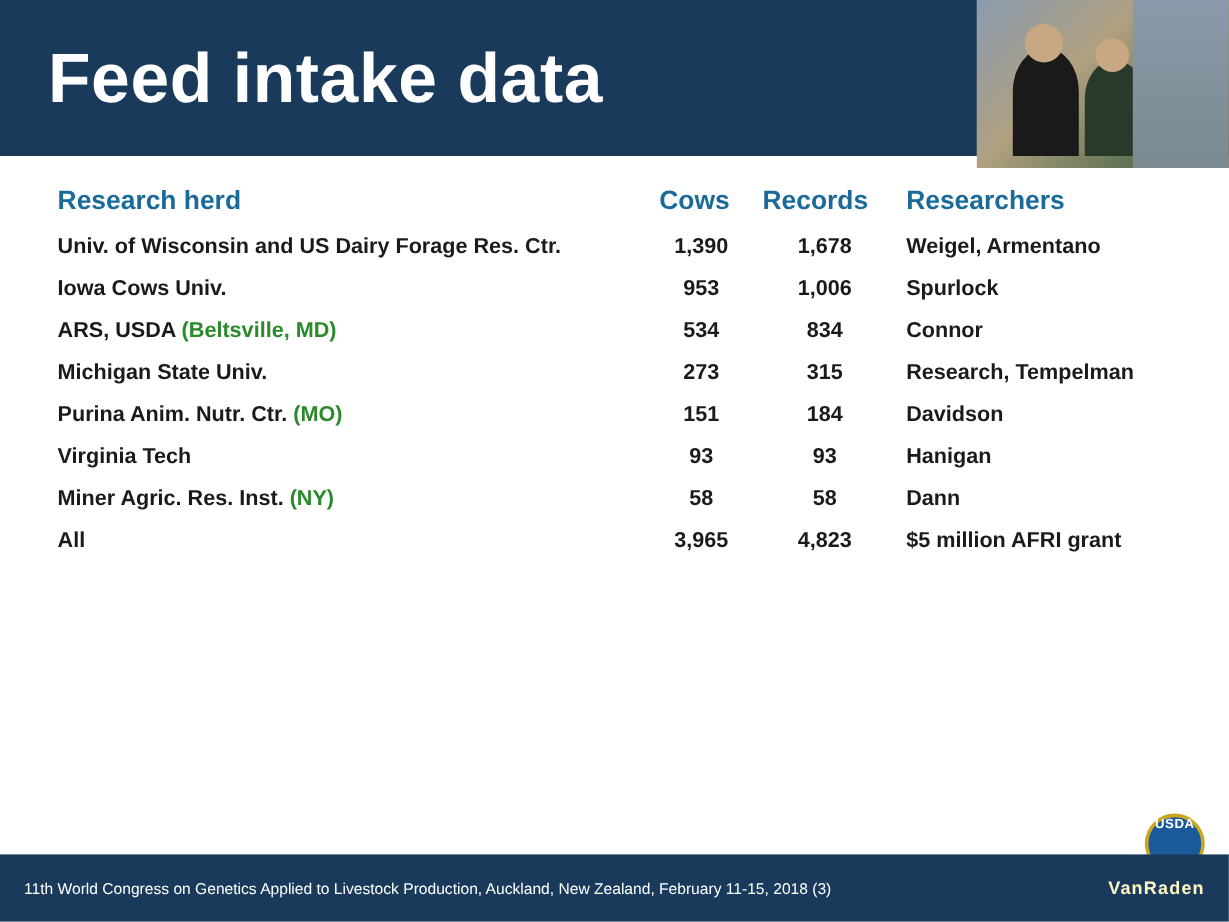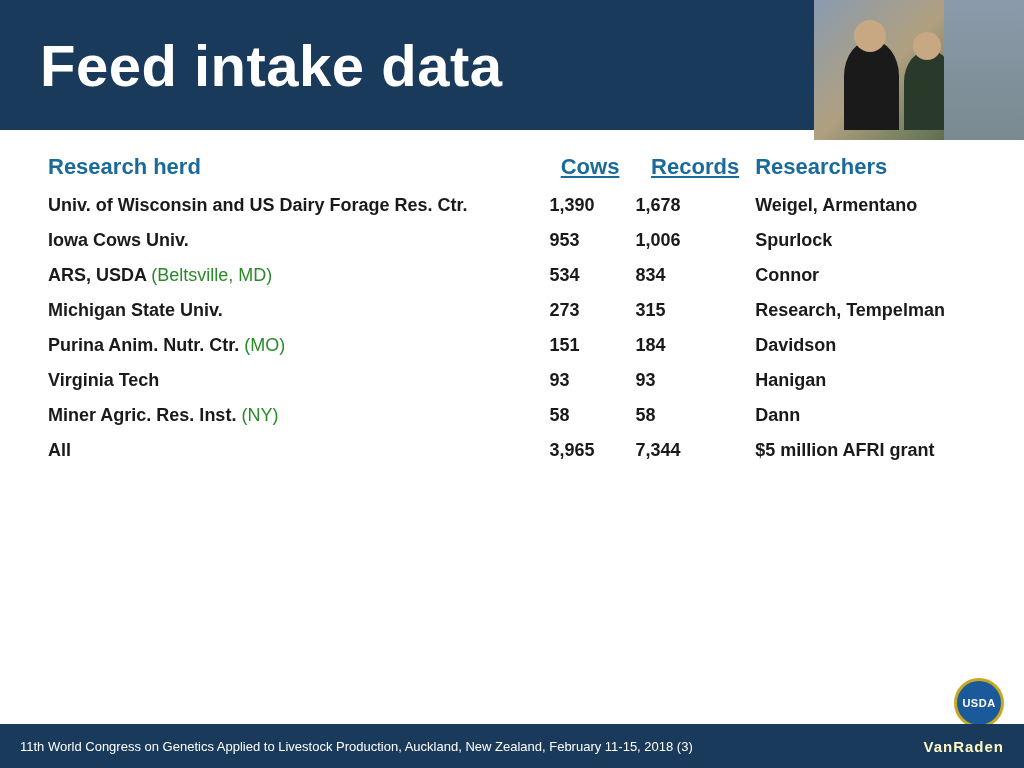--- a/index.html
+++ b/index.html
@@ -117,58 +117,57 @@
     #data-table th {
       color: #1a6a9a;
       font-size: 22px;
       font-weight: 700;
       padding: 4px 8px 8px 8px;
       text-align: left;
       border-bottom: none;
     }
 
     #data-table th.num-col {
-      text-align: right;
-      text-decoration: underline;
+      text-align: left;
     }
 
     #data-table td {
       padding: 7px 8px;
       font-size: 18px;
       font-weight: 700;
       color: #1a1a1a;
       vertical-align: top;
     }
 
     #data-table td.num-col {
-      text-align: left;
+      text-align: center;
       color: #1a1a1a;
     }
 
     .highlight-green {
       color: #2a8a2a;
-      font-weight: 400;
+      font-weight: 700;
     }
 
     .row-all td {
       color: #1a6a9a;
       font-size: 21px;
       font-weight: 700;
       padding-top: 10px;
     }
 
     .row-all td.num-col {
       color: #1a6a9a;
     }
 
     
     #footer {
       background: #1a3a5c;
       width: 100%;
-      height: 44px;
+      height: 56px;
       display: flex;
       align-items: center;
       justify-content: space-between;
       padding: 0 20px;
       position: absolute;
       bottom: 0;
       left: 0;
     }
 
     #footer-text {
@@ -193,21 +192,20 @@
       flex-direction: column;
       align-items: center;
     }
 
     .usda-circle {
       width: 50px;
       height: 50px;
       border-radius: 50%;
       background: #1a5a9a;
       display: flex;
-      align-items: center;
       justify-content: center;
       border: 3px solid #c8a820;
     }
 
     .usda-text-inner {
       color: #ffffff;
       font-size: 11px;
       font-weight: 900;
       letter-spacing: 0.5px;
     }
@@ -276,21 +274,21 @@
         </tr>
         <tr>
           <td>Miner Agric. Res. Inst. <span class="highlight-green">(NY)</span></td>
           <td class="num-col">58</td>
           <td class="num-col">58</td>
           <td>Dann</td>
         </tr>
         <tr class="row-all">
           <td>All</td>
           <td class="num-col">3,965</td>
-          <td class="num-col">7,344</td>
+          <td class="num-col">4,823</td>
           <td>$5 million AFRI grant</td>
         </tr>
       </tbody>
   </table>
 </div>
 
 <div id="usda-logo">
   <div class="usda-circle">
     <span class="usda-text-inner">USDA</span>
   </div>

